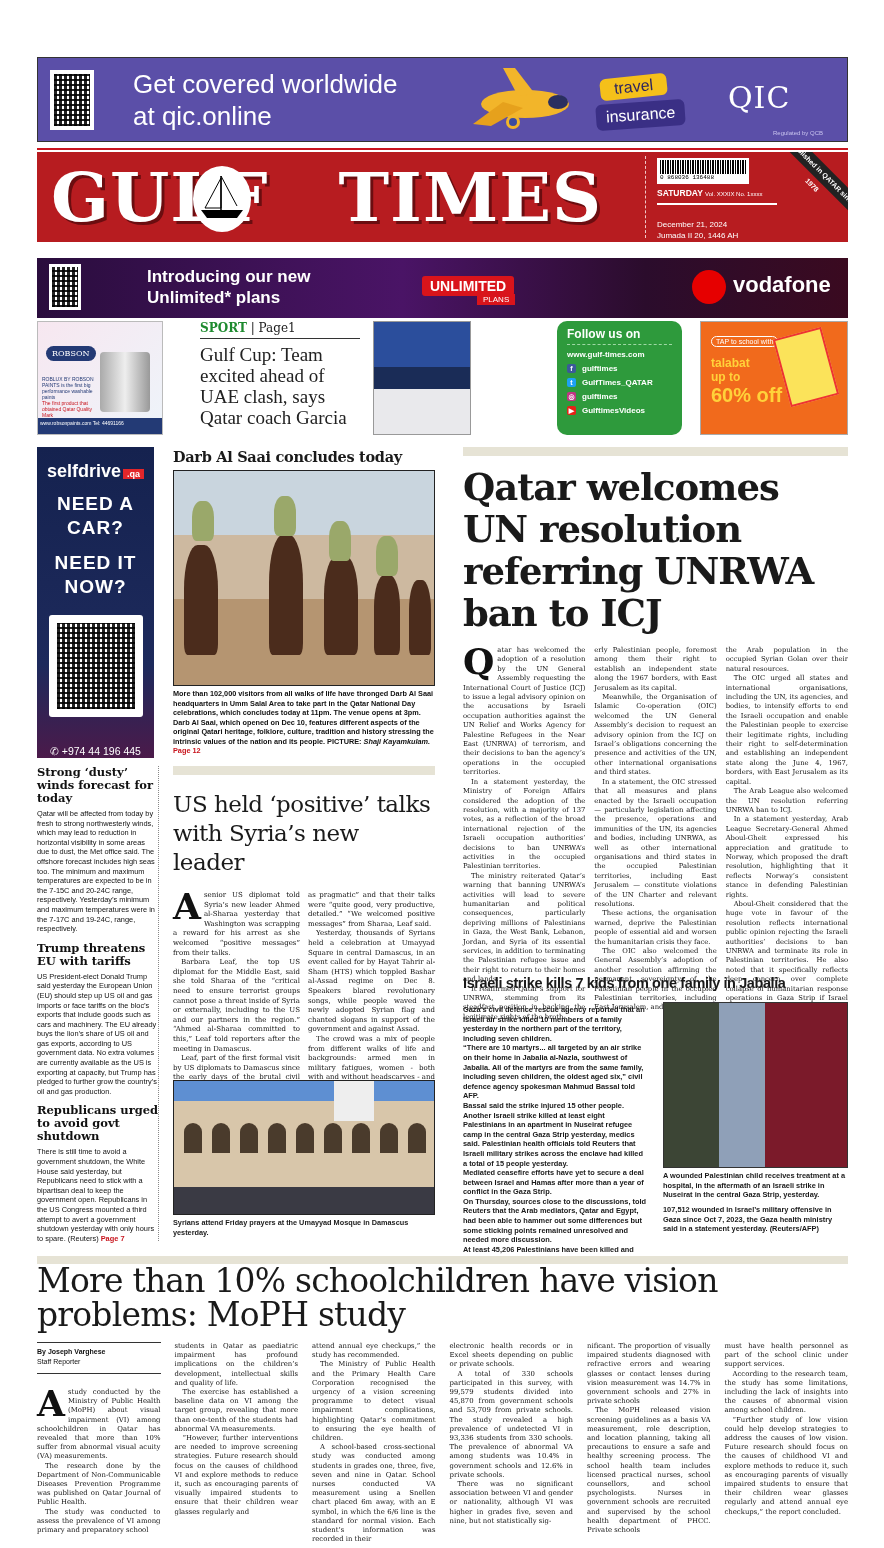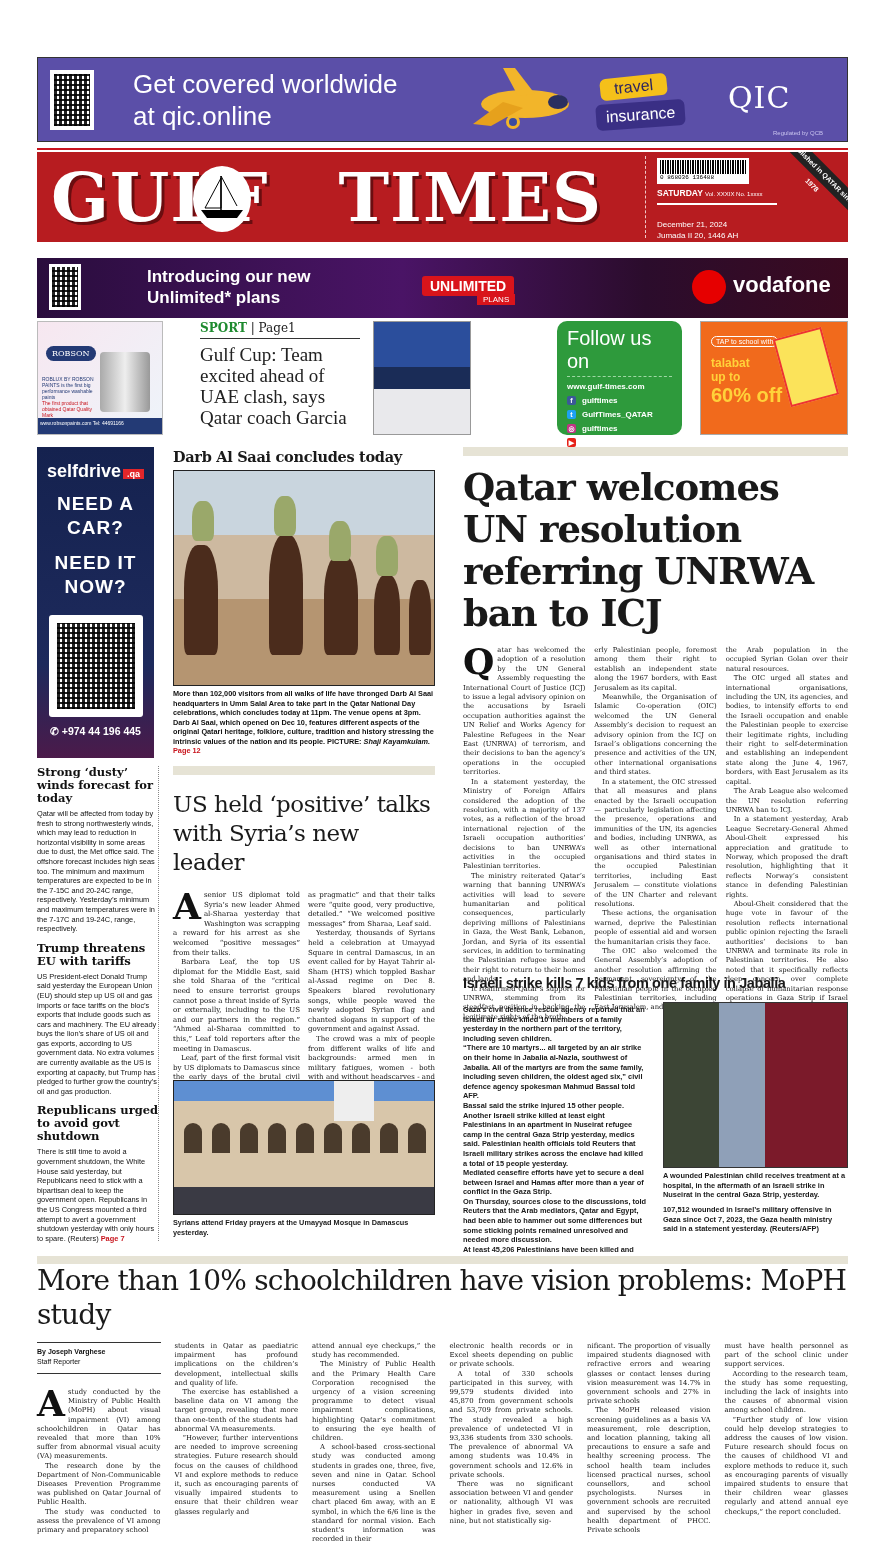--- a/index.html
+++ b/index.html
@@ -42,35 +42,35 @@
 #ad-robson .lbl{left:8px;top:24px;background:#233a75;color:#fff;font-size:8px;padding:3px 6px;border-radius:8px;font-family:"DejaVu Serif",serif}
 #ad-robson .can{left:62px;top:30px;width:50px;height:60px;background:linear-gradient(90deg,#aaa,#eee,#999);border-radius:4px}
 #ad-robson .small{left:4px;top:54px;width:58px;font-family:"Liberation Sans",sans-serif;font-size:5px;color:#233a75;line-height:6px}
 #ad-robson .foot{left:0;bottom:0;width:100%;height:16px;background:#233a75;color:#fff;font-family:"Liberation Sans",sans-serif;font-size:5px;padding:2px}
 #sport{left:200px;top:321px;width:160px}
 #sport .tag{font-family:"DejaVu Serif",serif;font-size:12px;border-bottom:1px solid #333;padding-bottom:3px;width:160px}
 #sport .tag .s{color:#1d8a2e;font-weight:bold}
 #sport .head{font-family:"Liberation Serif",serif;font-size:19px;line-height:21px;margin-top:5px;color:#222}
 #sport-photo{left:373px;top:321px;width:98px;height:114px;background:linear-gradient(180deg,#2b4e9c 0 40%,#1a2c57 40% 60%,#e9e9ec 60%);border:1px solid #999}
 #follow{left:557px;top:321px;width:125px;height:114px;background:#2e9a3c;border-radius:10px;color:#fff;font-family:"Liberation Sans",sans-serif;padding:6px 10px}
-#follow .h{font-size:20px;font-weight:normal;border-bottom:1px dashed #9ed8a4;padding-bottom:3px}
+#follow .h{font-size:12px;font-weight:bold;border-bottom:1px dashed #9ed8a4;padding-bottom:3px}
 #follow .row{font-size:8px;font-weight:bold;margin-top:5px;display:flex;align-items:center;gap:6px}
 #follow .ic{width:9px;height:9px;display:inline-block;border-radius:2px;font-size:7px;text-align:center;line-height:9px}
 #ad-talabat{left:700px;top:321px;width:148px;height:114px;background:#f16a1c;border:1px solid #aaa;overflow:hidden;font-family:"Liberation Sans",sans-serif}
 #ad-talabat .tap{left:10px;top:14px;font-size:7px;color:#fff;border:1px solid #fff;border-radius:7px;padding:1px 4px}
 #ad-talabat .t1{left:10px;top:34px;color:#ffd23a;font-size:12px;font-weight:bold;line-height:14px}
 #ad-talabat .pct{left:10px;top:62px;color:#ffd23a;font-size:20px;font-weight:bold}
 #ad-talabat .box{left:80px;top:10px;width:50px;height:70px;background:#fbe35a;transform:rotate(-15deg);border:2px solid #e33}
 
 #ad-self{left:37px;top:447px;width:117px;height:311px;background:linear-gradient(180deg,#15224f,#1d2a5c 70%,#4b1a4a);color:#fff;font-family:"Liberation Sans",sans-serif;text-align:center}
 #ad-self .logo{margin-top:14px;font-size:18px;font-weight:bold}
 #ad-self .logo span{background:#e3262a;padding:0 4px;font-size:9px;margin-left:2px}
 #ad-self .q{font-size:19px;font-weight:bold;line-height:24px;margin-top:10px;letter-spacing:1px}
 #ad-self .qrbox{margin:16px auto 0;width:94px;height:102px;background:#fff;padding:8px;border-radius:3px}
-#ad-self .phone{margin-top:8px;font-size:10.5px;font-weight:bold}
+#ad-self .phone{margin-top:28px;font-size:10.5px;font-weight:normal}
 
 #briefs{left:37px;top:766px;width:122px;font-family:"Liberation Sans",sans-serif}
 .brief-h{font-family:"DejaVu Serif",serif;font-weight:bold;font-size:11.5px;line-height:13px;margin-bottom:4px;color:#111}
 .brief-b{font-size:7.4px;line-height:9.6px;color:#111;margin-bottom:8px}
 .dotsep{left:158px;top:766px;height:475px;border-left:1px dotted #888}
 .red{color:#c8141d;font-weight:bold}
 
 #darb{left:173px;top:447px;width:262px}
 #darb .h{font-family:"DejaVu Serif",serif;font-weight:bold;font-size:14.5px;line-height:20px;letter-spacing:-0.3px}
 #darb .ph{width:262px;height:216px;margin-top:3px;border:1px solid #222;background:linear-gradient(180deg,#c9d5de 0 30%,#cdb9a0 30% 60%,#b59571 60%);position:relative;overflow:hidden}
@@ -95,21 +95,21 @@
 .cols3{display:grid;grid-template-columns:1fr 1fr 1fr;column-gap:9px;margin-top:12px}
 #gaza{left:463px;top:975px;width:385px}
 #gaza .h{font-family:"Liberation Sans",sans-serif;font-weight:bold;font-size:14.5px;letter-spacing:-0.4px}
 #gaza .txt{left:0;top:30px;width:185px;font-family:"Liberation Sans",sans-serif;font-size:7.4px;line-height:9.6px;font-weight:bold}
 #gaza .ph{left:200px;top:27px;width:185px;height:166px;background:linear-gradient(90deg,#3c4535 0 30%,#8fa0b8 30% 55%,#7b1a2a 55%);border:1px solid #333}
 #gaza .cap{left:200px;top:196px;width:185px;font-family:"Liberation Sans",sans-serif;font-size:7.4px;line-height:9.6px;font-weight:bold}
 #gaza .stat{left:200px;top:230px;width:185px;font-family:"Liberation Sans",sans-serif;font-size:7.4px;line-height:9.6px;font-weight:bold}
 
 #band2{left:37px;top:1256px;width:811px;height:8px;background:#e6e3d5}
 #bottom{left:37px;top:1264px;width:811px}
-#bottom .h{font-family:"DejaVu Serif",serif;font-size:28px;letter-spacing:-0.8px;line-height:34px}
+#bottom .h{font-family:"DejaVu Serif",serif;font-size:33px;letter-spacing:-0.8px;line-height:34px}
 .cols6{display:grid;grid-template-columns:1fr 1fr 1fr 1fr 1fr 1fr;column-gap:14px;margin-top:10px}
 .byline{border-top:1px solid #333;border-bottom:1px solid #333;padding:4px 0 6px;font-family:"Liberation Sans",sans-serif;font-size:7px;line-height:10px;margin-bottom:14px}
 .byline b{font-weight:bold}
 </style>
 </head>
 <body>
 
 <div id="ad-qic" class="abs">
   <div class="abs qr">
       <div class="qrpat"></div>
@@ -357,17 +357,17 @@
       <p class="first">electronic health records or in Excel sheets depending on public or private schools.</p>
       <p>A total of 330 schools participated in this survey, with 99,579 students divided into 45,870 from government schools and 53,709 from private schools. The study revealed a high prevalence of undetected VI in 93,336 students from 330 schools. The prevalence of abnormal VA among students was 10.4% in government schools and 12.6% in private schools.</p>
       <p>There was no significant association between VI and gender or nationality, although VI was higher in grades five, seven and nine, but not statistically sig-</p>
     </div>
     <div>
       <p class="first">nificant. The proportion of visually impaired students diagnosed with refractive errors and wearing glasses or contact lenses during vision measurement was 14.7% in government schools and 27% in private schools</p>
       <p>The MoPH released vision screening guidelines as a basis VA measurement, role description, and location planning, taking all precautions to ensure a safe and healthy screening process. The school health team includes licensed practical nurses, school counsellors, and school psychologists. Nurses in government schools are recruited and supervised by the school health department of PHCC. Private schools</p>
     </div>
     <div>
       <p class="first">must have health personnel as part of the school clinic under support services.</p>
-      <p>According to the research team, the study has some requesting, including the lack of insights into the causes of abnormal vision among school children.</p>
+      <p>According to the research team, the study has some limitations, including the lack of insights into the causes of abnormal vision among school children.</p>
       <p>“Further study of low vision could help develop strategies to address the causes of low vision. Future research should focus on the causes of childhood VI and explore methods to reduce it, such as encouraging parents of visually impaired students to ensure that their children wear glasses regularly and attend annual eye checkups,” the report concluded.</p>
     </div>
   </div>
 </div>
 
 </body></html>

